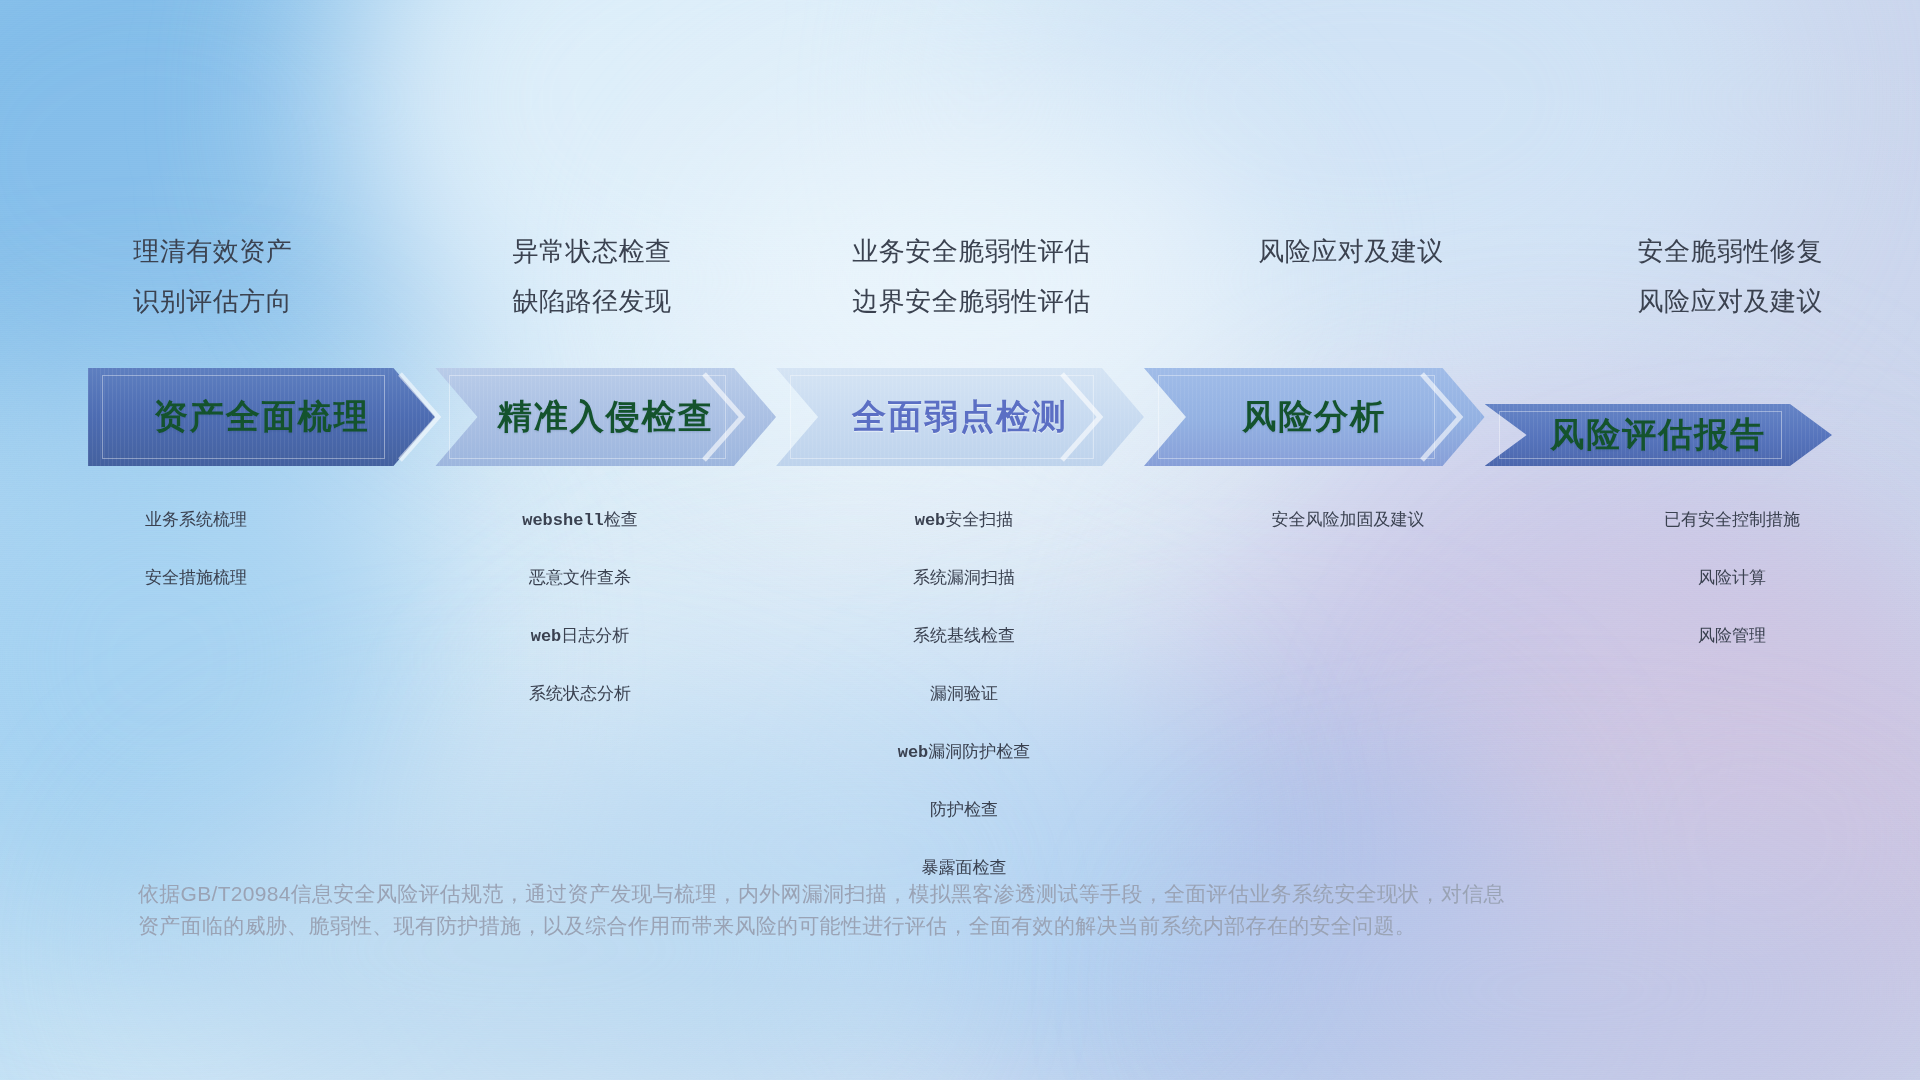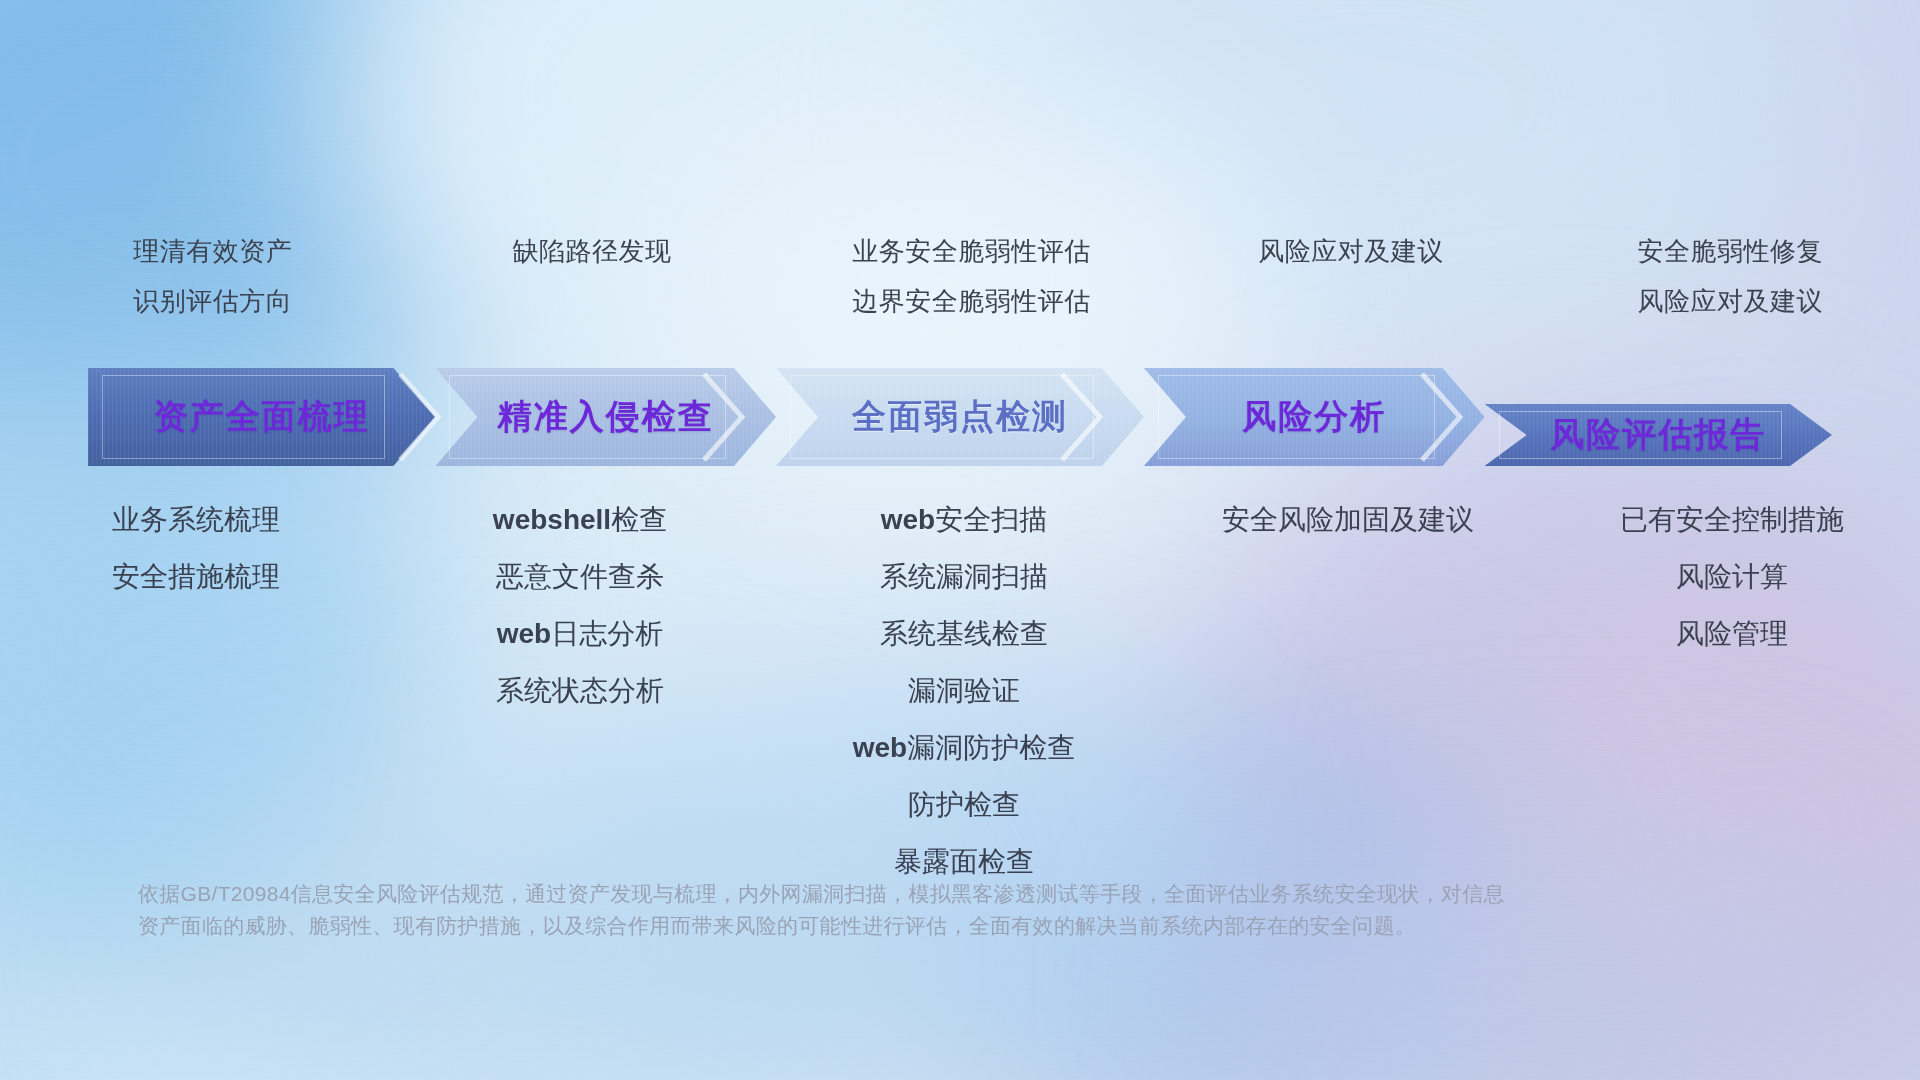--- a/index.html
+++ b/index.html
@@ -91,40 +91,40 @@
     font-size:34px; font-weight:700; letter-spacing:2px;
     white-space:nowrap;
     text-shadow:0 1px 2px rgba(40,60,110,.18);
   }
   .seg.s1 .shape { background:linear-gradient(180deg,#5e7fc0 0%,#4d6cb2 50%,#44619f 100%); }
   .seg.s2 .shape { background:linear-gradient(180deg,#b9cce9 0%,#a9bfe3 55%,#9db6de 100%); }
   .seg.s3 .shape { background:linear-gradient(180deg,#d5e4f4 0%,#c7daf0 55%,#bed3ec 100%); }
   .seg.s4 .shape { background:linear-gradient(180deg,#a0bce8 0%,#93b1e2 55%,#879fd8 100%); }
   .seg.s5 .shape { background:linear-gradient(180deg,#6584c6 0%,#5674bc 55%,#4c67ad 100%); }
 
-  .seg.s1 .lbl,.seg.s2 .lbl,.seg.s4 .lbl,.seg.s5 .lbl { color:#6d28d9; }
+  .seg.s1 .lbl,.seg.s2 .lbl,.seg.s4 .lbl,.seg.s5 .lbl { color:#14532d; }
   .seg.s3 .lbl { color:#5b6fc4; text-shadow:0 1px 1px rgba(255,255,255,.6); }
 
   .seg.s1 { flex:1.02 1 0; }
   .seg.s3 { flex:1.08 1 0;justify-content:center; }
   .seg.s5 { flex:1.02 1 0;margin-top:36px; }
 
   
   .chev { position:absolute; top:372px; width:46px; height:90px; z-index:3; pointer-events:none; }
   .chev svg { display:block; }
 
   
   #bottom-row { top:500px; }
   .bot-cell { }
   .bot-line {
-    font-size:28px; color:#3a4150; line-height:40px; margin-bottom:17px;
+    font-size:17px; color:#3a4150; line-height:40px; margin-bottom:17px;
     white-space:nowrap;
     padding-left:8px;
   }
-  .bot-line b { font-weight:700; }
+  .bot-line b { font-weight:700;font-family:Liberation Mono, monospace; }
 
   
   #footer {
     position:absolute; left:100px; right:100px; top:878px;
     font-size:21px; line-height:32px; color:#9aa3b5; letter-spacing:.3px;margin-left:38px;
   }
   #footer p { white-space:nowrap; }
 </style>
 </head>
 <body>
@@ -149,20 +149,21 @@
 </div>
 
 <div id="stage">
 
   <div class="cols" id="top-row">
     <div class="col col-0 top-cell">
       <div class="top-line">理清有效资产</div>
       <div class="top-line">识别评估方向</div>
     </div>
     <div class="col col-1 top-cell">
+      <div class="top-line">异常状态检查</div>
       <div class="top-line">缺陷路径发现</div>
     </div>
     <div class="col col-2 top-cell">
       <div class="top-line">业务安全脆弱性评估</div>
       <div class="top-line">边界安全脆弱性评估</div>
     </div>
     <div class="col col-3 col-4 top-cell">
       <div class="top-line">风险应对及建议</div>
     </div>
     <div class="col col-4x top-cell">

